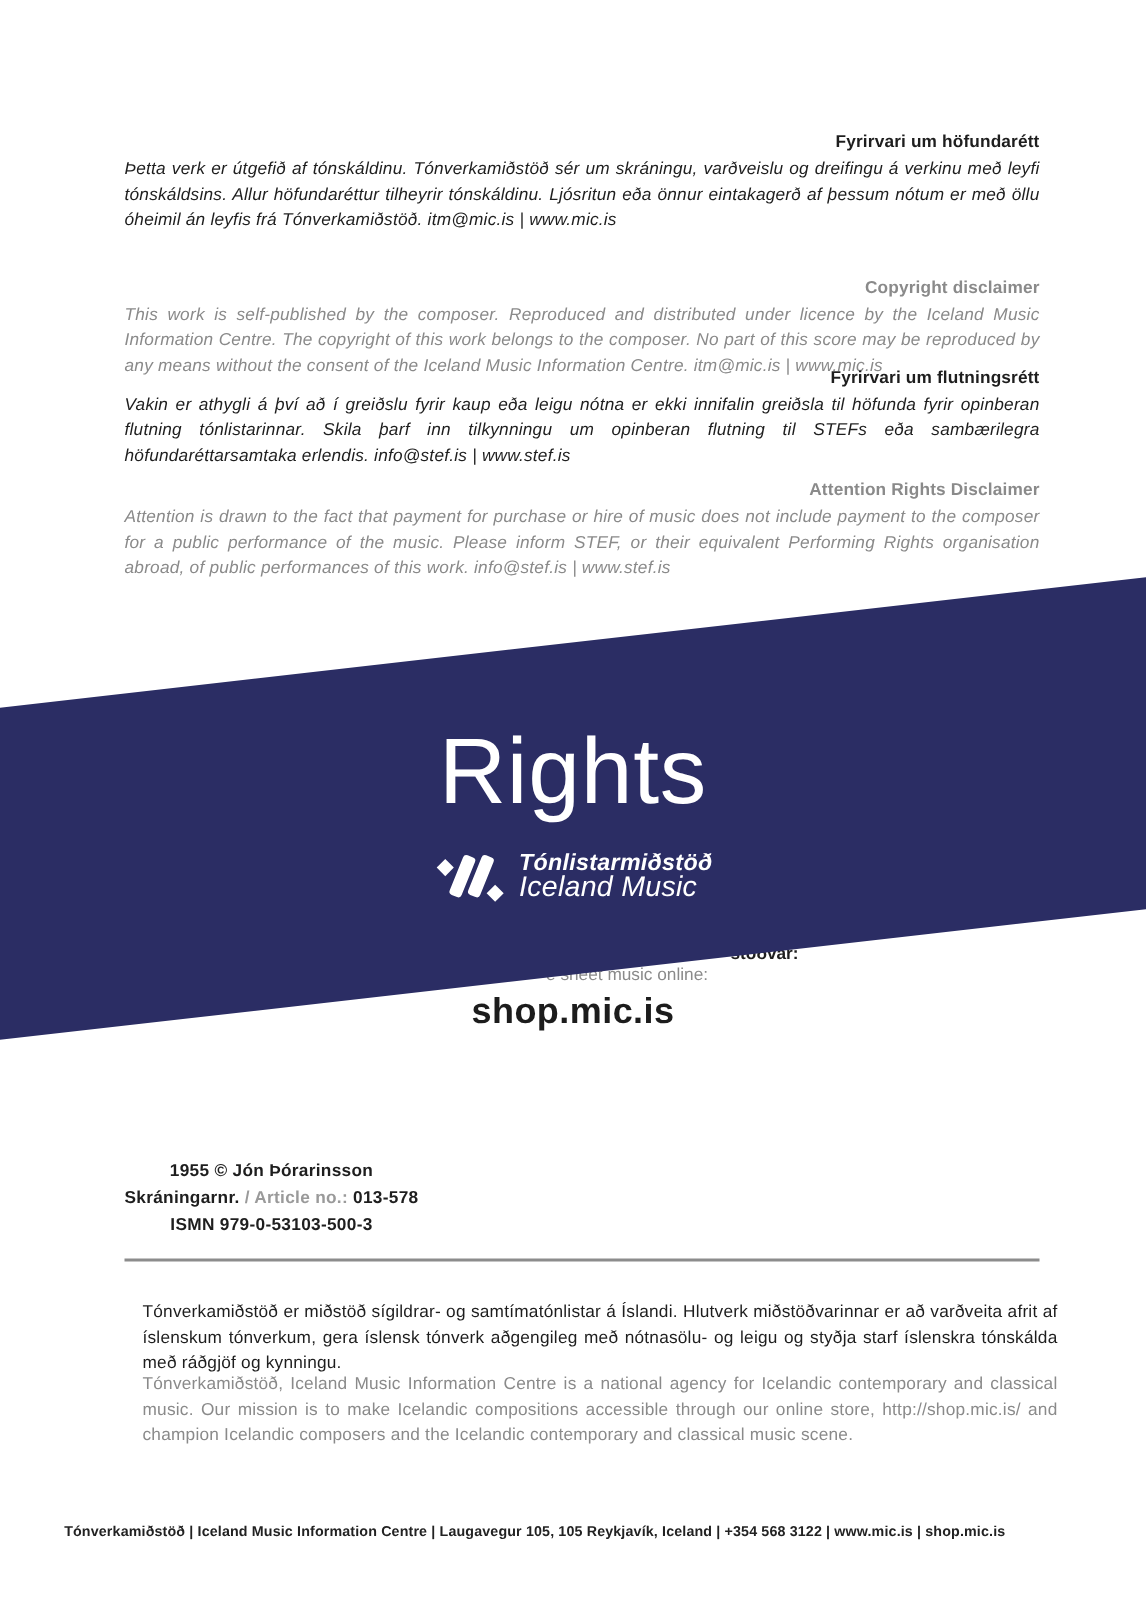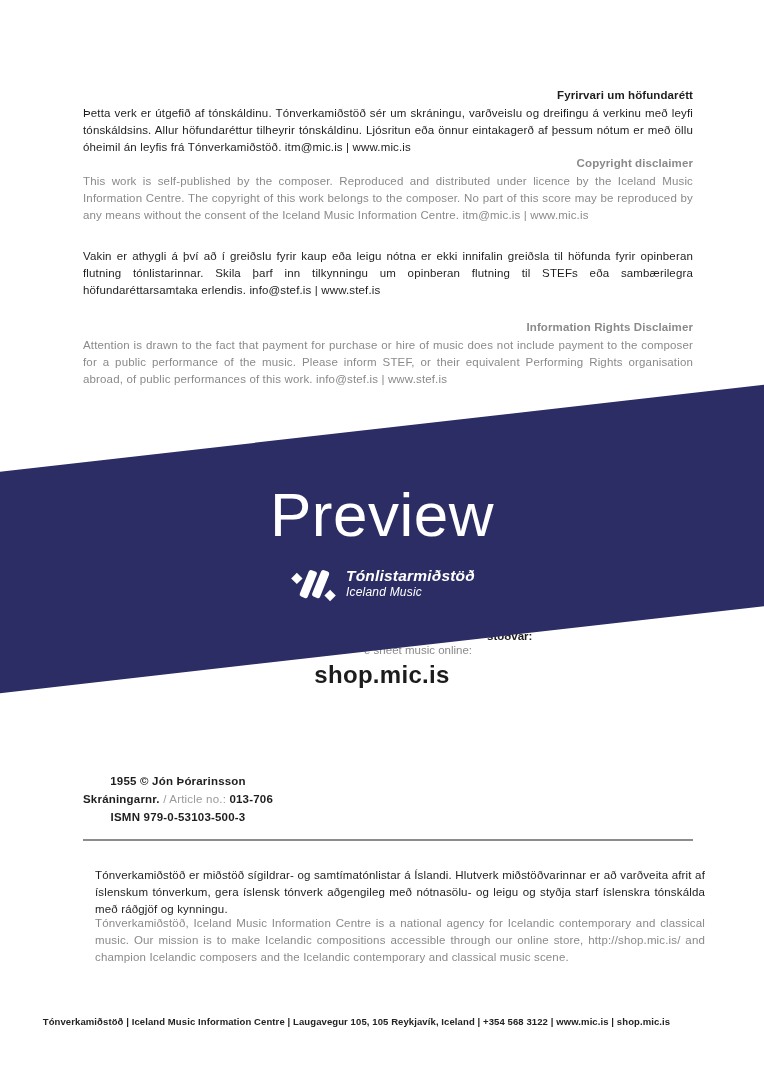--- a/index.html
+++ b/index.html
@@ -21,20 +21,21 @@
     font-weight: 700;
     letter-spacing: 0.1px;
     text-align: right;
   }
   .disclaimer p {
     margin: 3px 0 0 0;
     font-size: 11.5px;
     line-height: 17px;
     text-align: justify;
     letter-spacing: 0.15px;
+    font-style: italic;
   }
   .tone-dark h3, .tone-dark p { color: #1e1e1e; }
   .tone-gray h3, .tone-gray p { color: #8a8a8a; }
 
   
   .band {
     position: absolute;
     left: -78px;
     top: 429px;
     width: 920px;
@@ -58,41 +59,41 @@
   .logo-row {
     position: absolute;
     left: 290px; top: 567px;
     display: flex;
     gap: 10px;
     font-style: italic;
   }
   .logo-mark { width: 46px; height: 38px; }
   .logo-text { color: #ffffff; }
   .logo-name { font-size: 15.5px; line-height: 17px; font-weight: 700; letter-spacing: 0.2px; }
-  .logo-sub  { font-size: 12px; line-height: 16px; font-weight: 400; letter-spacing: 0.2px; }
+  .logo-sub  { font-size: 19px; line-height: 16px; font-weight: 400; letter-spacing: 0.2px; }
 
   
   .under { position: absolute; z-index: 1; }
   .frag-bold { left: 487px; top: 630px; font-size: 11.5px; font-weight: 700; color: #1e1e1e; }
   .frag-gray { left: 364px; top: 644px; font-size: 11.5px; color: #8a8a8a; }
   .shop-url {
     position: absolute;
     left: 0; top: 661px;
     width: 764px;
     text-align: center;
     font-size: 24px;
     font-weight: 600;
     color: #1c1c1c;
     letter-spacing: 0.3px;
     z-index: 1;
   }
 
   .pub { position: absolute; left: 83px; top: 772px; font-size: 11.5px; line-height: 18px; letter-spacing: 0.2px; }
   .pub .b { font-weight: 700; color: #1e1e1e; text-align: center; }
-  .pub .g { font-weight: 400; color: #9a9a9a; }
+  .pub .g { font-weight: 700; color: #9a9a9a; }
 
   .rule { position: absolute; left: 83px; top: 839px; width: 610px; height: 2px; background: #8c8c8c; }
 
   .about { position: absolute; left: 83px; width: 610px; font-size: 11.5px; line-height: 17px; text-align: justify; letter-spacing: 0.15px; margin: 12px; }
   .about.is { top: 855px; color: #1e1e1e; }
   .about.en { top: 903px; color: #8a8a8a; }
 
   .footer {
     position: absolute;
     left: 0; top: 1016px;
@@ -107,61 +108,62 @@
 </head>
 <body>
 
 <div class="page">
 
   <section class="col disclaimer tone-dark" style="top:88px">
     <h3>Fyrirvari um höfundarétt</h3>
     <p>Þetta verk er útgefið af tónskáldinu. Tónverkamiðstöð sér um skráningu, varðveislu og dreifingu á verkinu með leyfi tónskáldsins. Allur höfundaréttur tilheyrir tónskáldinu. Ljósritun eða önnur eintakagerð af þessum nótum er með öllu óheimil án leyfis frá Tónverkamiðstöð.  itm@mic.is | www.mic.is</p>
   </section>
 
-  <section class="col disclaimer tone-gray" style="top:156px">
+  <section class="col disclaimer tone-gray" style="top:185px">
     <h3>Copyright disclaimer</h3>
     <p>This work is self-published by the composer. Reproduced and distributed under licence by the Iceland Music Information Centre. The copyright of this work belongs to the composer. No part of this score may be reproduced by any means without the consent of the Iceland Music Information Centre.  itm@mic.is | www.mic.is</p>
   </section>
 
   <section class="col disclaimer tone-dark" style="top:245px">
+    <h3>Fyrirvari um flutningsrétt</h3>
     <p>Vakin er athygli á því að í greiðslu fyrir kaup eða leigu nótna er ekki innifalin greiðsla til höfunda fyrir opinberan flutning tónlistarinnar. Skila þarf inn tilkynningu um opinberan flutning til STEFs eða sambærilegra höfundaréttarsamtaka erlendis.  info@stef.is | www.stef.is</p>
   </section>
 
   <section class="col disclaimer tone-gray" style="top:320px">
-    <h3>Information Rights Disclaimer</h3>
+    <h3>Attention Rights Disclaimer</h3>
     <p>Attention is drawn to the fact that payment for purchase or hire of music does not include payment to the composer for a public performance of the music. Please inform STEF, or their equivalent Performing Rights organisation abroad, of public performances of this work.  info@stef.is | www.stef.is</p>
   </section>
 
   <div class="under frag-bold">stöðvar:</div>
   <div class="under frag-gray">e sheet music online:</div>
   <div class="shop-url">shop.mic.is</div>
 
   <div class="band"></div>
 
   <div class="banner-content">
-    <div class="preview">Preview</div>
+    <div class="preview">Rights</div>
     <div class="logo-row">
       <svg class="logo-mark" viewBox="0 0 48 40">
         <g fill="#ffffff">
           <polygon points="7,6 13,12 7,18 1,12"></polygon>
           <rect x="14.5" y="3" width="9" height="30" rx="2.5" transform="rotate(22 19 18)"></rect>
           <rect x="27.5" y="3" width="9" height="30" rx="2.5" transform="rotate(22 32 18)"></rect>
           <polygon points="42,24 48,30 42,36 36,30"></polygon>
         </g>
       </svg>
       <div class="logo-text">
         <div class="logo-name">Tónlistarmiðstöð</div>
         <div class="logo-sub">Iceland Music</div>
       </div>
     </div>
   </div>
 
   <div class="pub">
     <div class="b">1955 © Jón Þórarinsson</div>
-    <div><span class="b">Skráningarnr. </span><span class="g">/ Article no.: </span><span class="b">013-706</span></div>
+    <div><span class="b">Skráningarnr. </span><span class="g">/ Article no.: </span><span class="b">013-578</span></div>
     <div class="b">ISMN 979-0-53103-500-3</div>
   </div>
 
   <div class="rule"></div>
 
   <p class="about is">Tónverkamiðstöð er miðstöð sígildrar- og samtímatónlistar á Íslandi. Hlutverk miðstöðvarinnar er að varðveita afrit af íslenskum tónverkum, gera íslensk tónverk aðgengileg með nótnasölu- og leigu og styðja starf íslenskra tónskálda með ráðgjöf og kynningu.</p>
   <p class="about en">Tónverkamiðstöð, Iceland Music Information Centre is a national agency for Icelandic contemporary and classical music. Our mission is to make Icelandic compositions accessible through our online store, http://shop.mic.is/ and champion Icelandic composers and the Icelandic contemporary and classical music scene.</p>
 
   <div class="footer">Tónverkamiðstöð | Iceland Music Information Centre | Laugavegur 105, 105 Reykjavík, Iceland | +354 568 3122 | www.mic.is | shop.mic.is</div>
 

